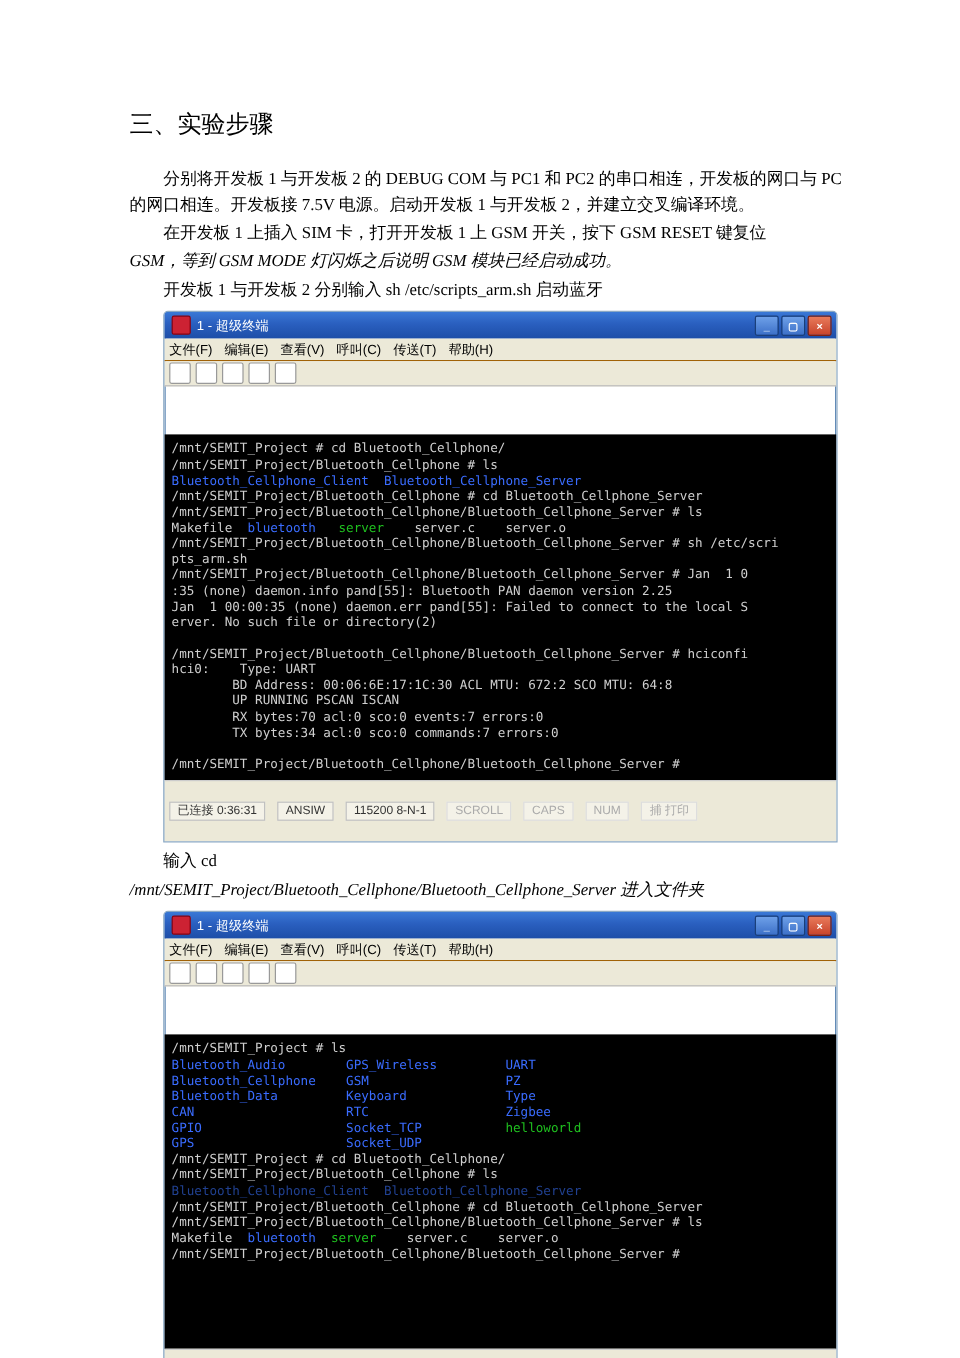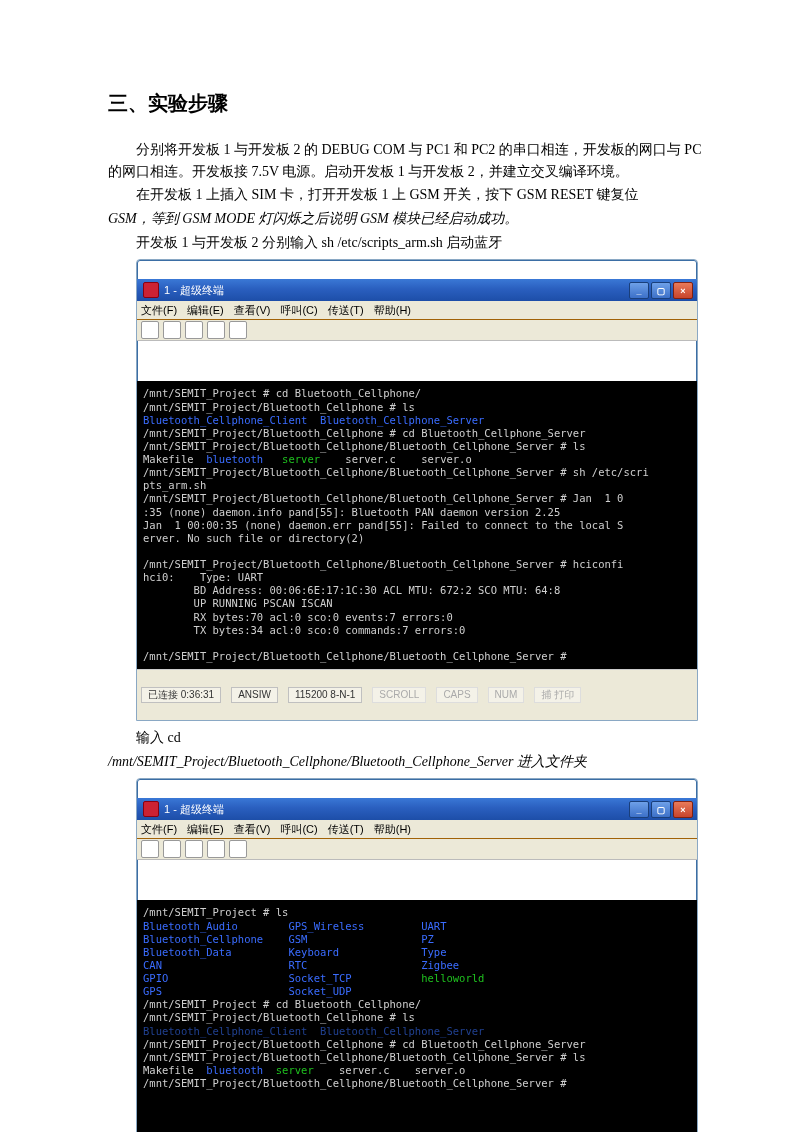--- a/index.html
+++ b/index.html
@@ -10,21 +10,21 @@
     font-size: 14px;
     color: #000;
     width: 800px;
   }
   .page {
     padding: 90px 90px 30px 108px;
   }
   h2.section-heading {
     font-family: "SimHei", "黑体", sans-serif;
     font-size: 20px;
-    font-weight: bold;
+    font-weight: normal;
     margin: 0 0 22px 0;
   }
   p.body {
     margin: 0 0 2px 0;
     line-height: 1.55;
     text-indent: 2em;
   }
   p.noind { text-indent: 0; font-style: italic; }
   .term-window {
     margin: 6px 0 6px 28px;
@@ -37,21 +37,20 @@
   }
   .titlebar {
     height: 22px;
     background: linear-gradient(#3a78d6, #2a5fbf 45%, #1d4ea8);
     color: #fff;
     font-size: 11px;
     display: flex;
     align-items: center;
     padding-left: 6px;
     position: relative;
-    margin-top: 19px;
   }
   .titlebar .ticon {
     width: 14px; height: 14px;
     background: #c23; border:1px solid #801;
     margin-right: 5px;
     border-radius: 2px;
   }
   .win-btns { position:absolute; right:4px; top:3px; display:flex; gap:2px; }
   .win-btns span {
     width:18px; height:15px; display:inline-flex; align-items:center; justify-content:center;

